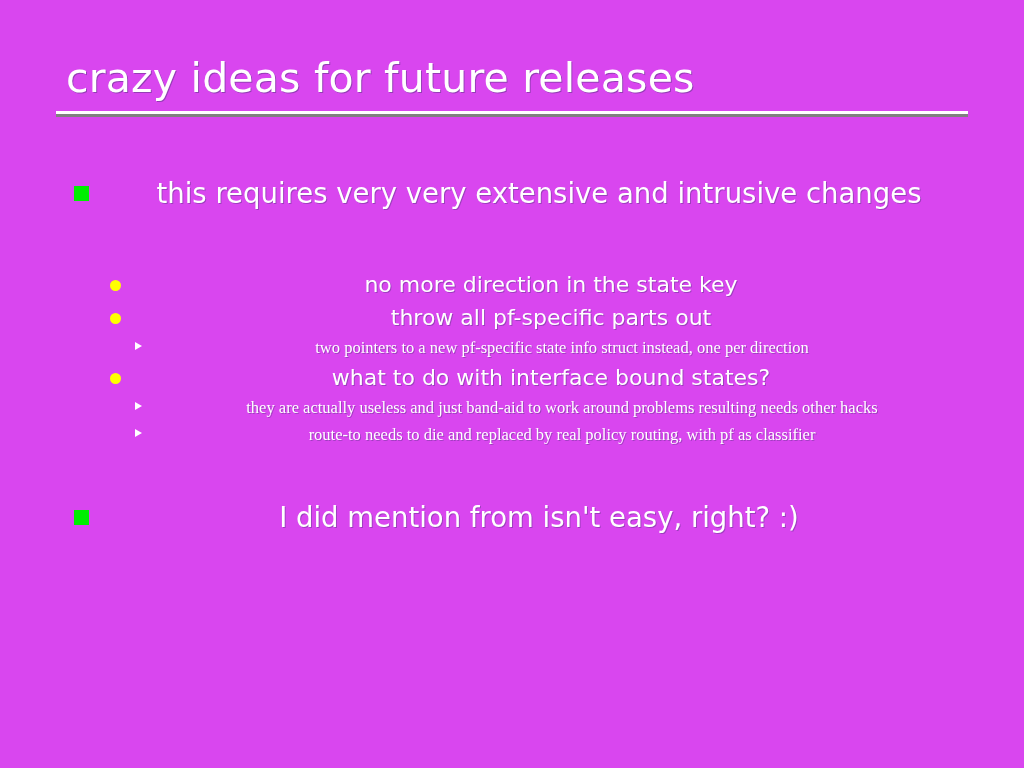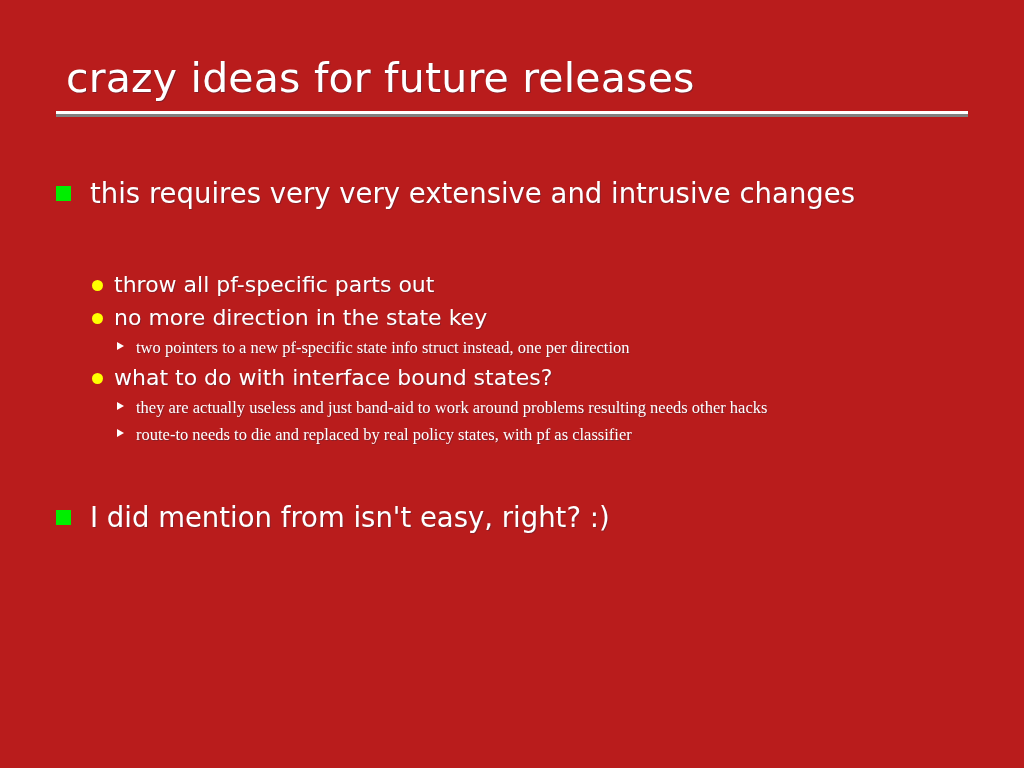--- a/index.html
+++ b/index.html
@@ -11,21 +11,21 @@
     width: 1024px;
     height: 768px;
     overflow: hidden;
     font-family: "DejaVu Sans", sans-serif;
   }
 
   #slide {
     position: relative;
     width: 1024px;
     height: 768px;
-    background: #b91c1c;
+    background: #d946ef;
     box-sizing: border-box;
     overflow: hidden;
   }
 
   
   #title-block {
     position: absolute;
     left: 56px;
     top: 52px;
     width: 912px;
@@ -47,23 +47,24 @@
     margin-top: 7px;
     width: 912px;
     height: 3px;
     background: #ffffff;
     box-shadow: 0 3px 0 0 #808080;
   }
 
   
   #body-block {
     position: absolute;
-    left: 52px;
+    left: 70px;
     top: 170px;
     width: 900px;
+    text-align: center;
   }
 
   ul.lvl {
     list-style: none;
     margin: 0;
     padding: 0;
   }
 
   li {
     position: relative;
@@ -162,26 +163,26 @@
       </li>
 
       <li class="gap-big"></li>
 
 
       <li>
         <ul class="l2wrap">
 
           <li class="l2">
             <span class="marker"></span>
-            <span class="txt">throw all pf-specific parts out</span>
+            <span class="txt">no more direction in the state key</span>
           </li>
 
           <li class="l2">
             <span class="marker"></span>
-            <span class="txt">no more direction in the state key</span>
+            <span class="txt">throw all pf-specific parts out</span>
           </li>
 
           <li>
             <ul class="l3wrap">
               <li class="l3">
                 <span class="marker"></span>
                 <span class="txt">two pointers to a new pf-specific state info struct instead, one per direction</span>
               </li>
             </ul>
           </li>
@@ -192,21 +193,21 @@
           </li>
 
           <li>
             <ul class="l3wrap">
               <li class="l3">
                 <span class="marker"></span>
                 <span class="txt">they are actually useless and just band-aid to work around problems resulting needs other hacks</span>
               </li>
               <li class="l3">
                 <span class="marker"></span>
-                <span class="txt">route-to needs to die and replaced by real policy states, with pf as classifier</span>
+                <span class="txt">route-to needs to die and replaced by real policy routing, with pf as classifier</span>
               </li>
             </ul>
           </li>
 
         </ul>
       </li>
 
       <li class="gap-mid"></li>
 
       <li class="l1">

